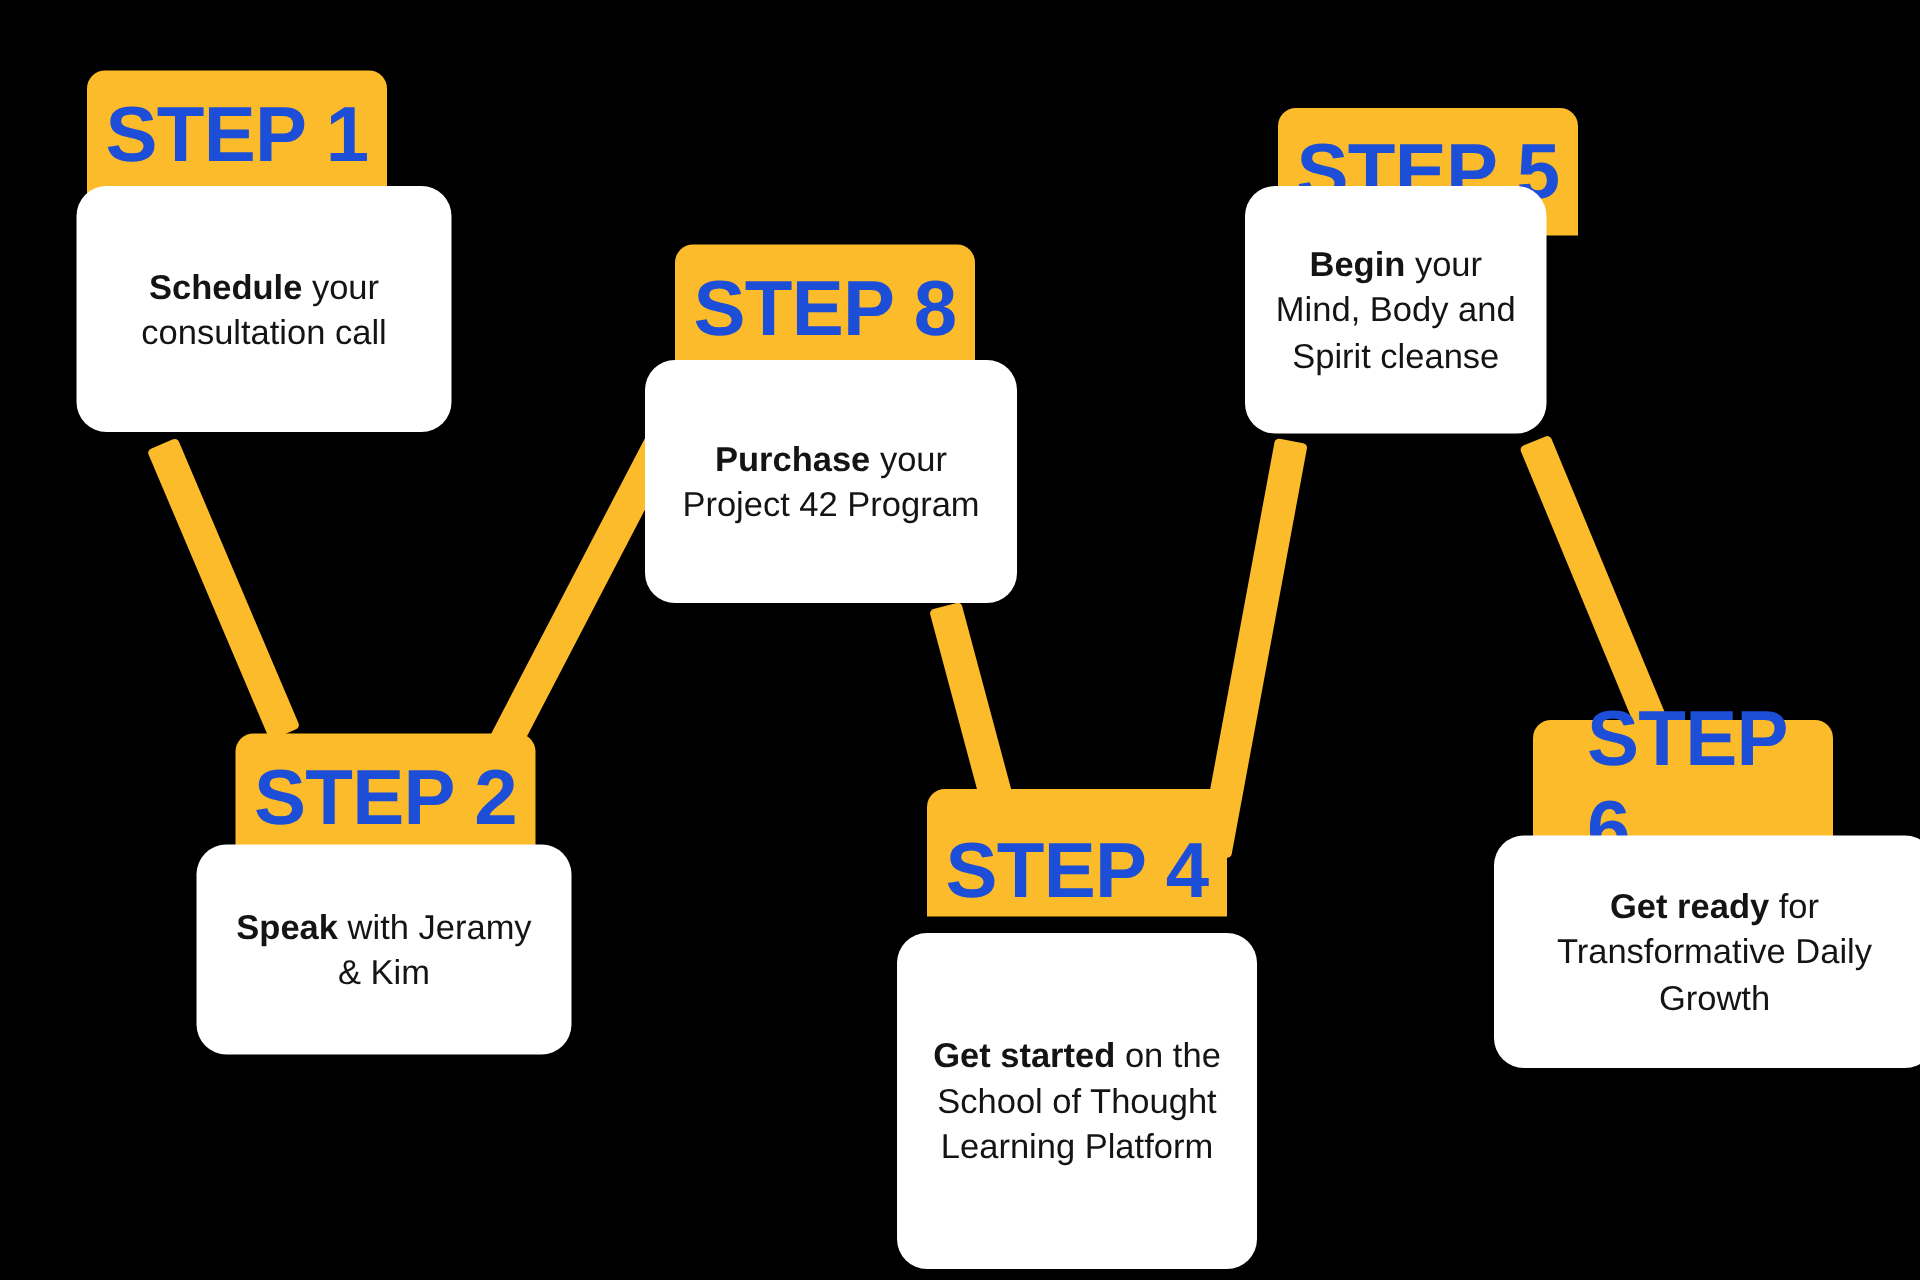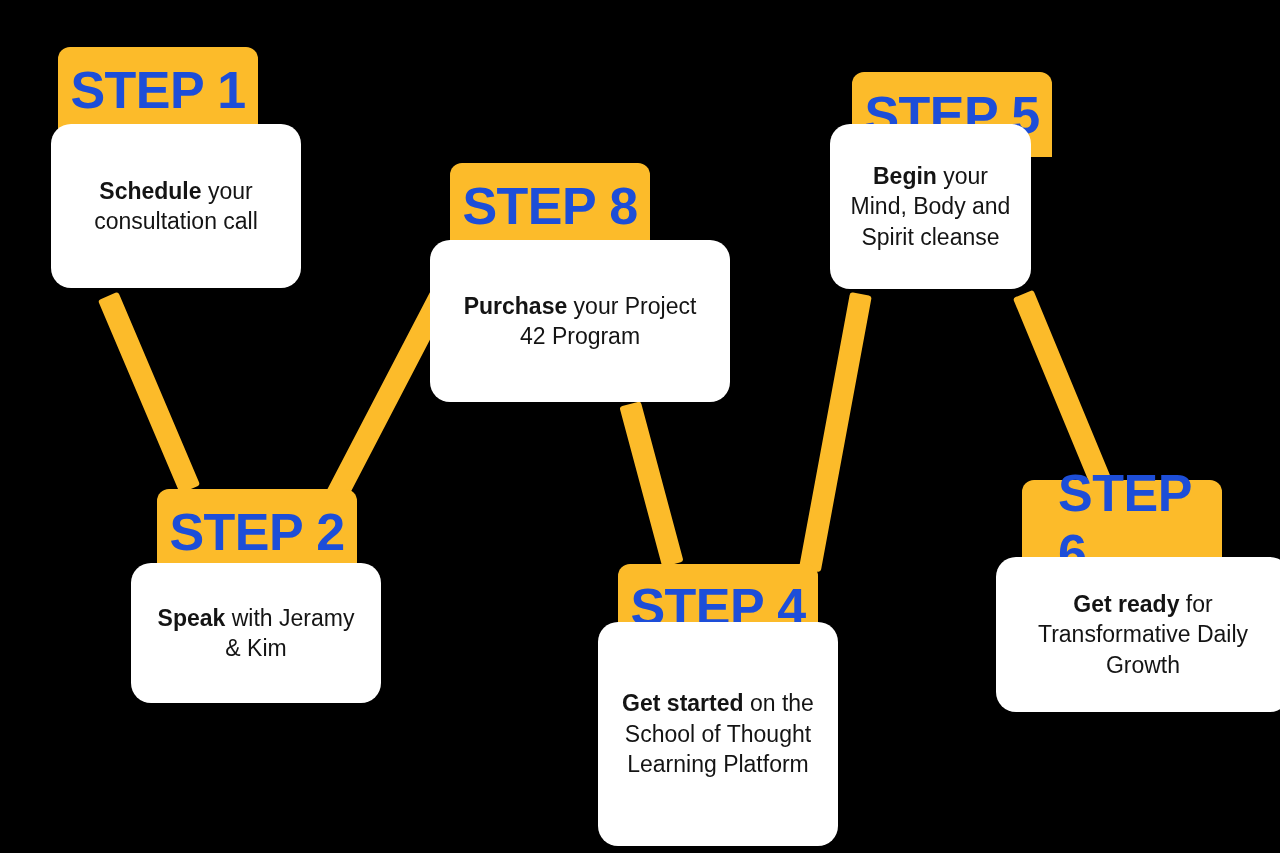--- a/index.html
+++ b/index.html
@@ -110,29 +110,29 @@
       <span class="ct">
         <b>Speak</b><span class="rest"> with Jeramy &amp; Kim</span>
       </span>
     </div>
   </div>
 
   <div class="step-node">
     <div class="step-tab" style="left:450px; top:163px; width:200px; height:85px; font-size:52px;">
       <span>STEP 8</span>
     </div>
-    <div class="step-card" style="left:430px; top:240px; width:300px; height:162px; font-size:23px; padding:0 20px;">
+    <div class="step-card" style="left:430px; top:240px; width:248px; height:162px; font-size:23px; padding:0 20px;">
       <span class="ct">
         <b>Purchase</b><span class="rest"> your Project 42 Program</span>
       </span>
     </div>
   </div>
 
   <div class="step-node">
-    <div class="step-tab" style="left:618px; top:564px; width:200px; height:85px; font-size:52px;">
+    <div class="step-tab" style="left:618px; top:526px; width:200px; height:85px; font-size:52px;align-items:flex-end;">
       <span>STEP 4</span>
     </div>
     <div class="step-card" style="left:598px; top:622px; width:240px; height:224px; font-size:23px; padding:0 14px;">
       <span class="ct">
         <b>Get started</b><span class="rest"> on the School of Thought Learning Platform</span>
       </span>
     </div>
   </div>
 
   <div class="step-node">

